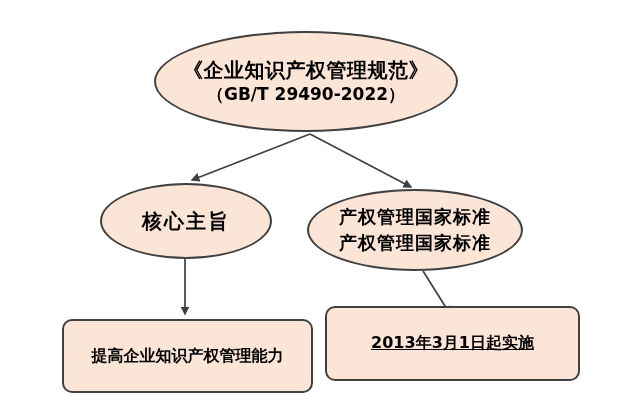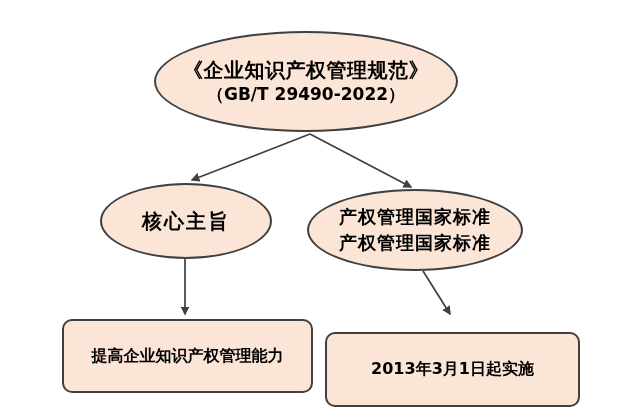--- a/index.html
+++ b/index.html
@@ -29,21 +29,21 @@
     font-weight: bold;
     z-index: 2;
   }
   .ellipse { border-radius: 50%; }
   .roundrect { border-radius: 10px; }
 
   .root-ellipse   { left: 154px; top: 31px;  width: 304px; height: 101px; }
   .core-ellipse   { left: 100px; top: 183px; width: 172px; height: 76px;  }
   .standard-ellipse{ left: 307px; top: 189px; width: 216px; height: 82px; }
   .capability-box { left: 62px;  top: 319px; width: 251px; height: 74px;  }
-  .implementation-box { left: 325px; top: 332px; width: 255px; height: 75px; }
+  .implementation-box { left: 325px; top: 306px; width: 255px; height: 75px; text-decoration: underline; }
 
   .root-title    { font-size: 20px; line-height: 1.25; letter-spacing: 0.5px; }
   .root-subtitle { font-size: 17px; line-height: 1.3; }
   .core-label    { font-size: 20px; letter-spacing: 2px; }
   .standard-line { font-size: 18px; line-height: 1.45; letter-spacing: 1px; }
   .box-label     { font-size: 16px; }
 
   .connector-layer {
     position: absolute;
     left: 0;

